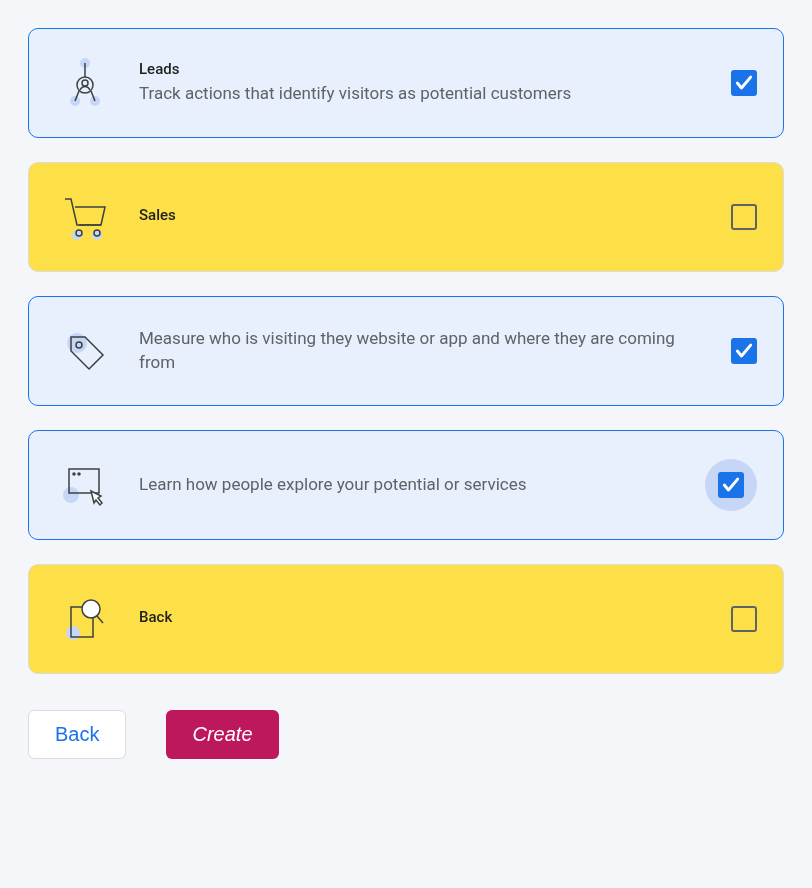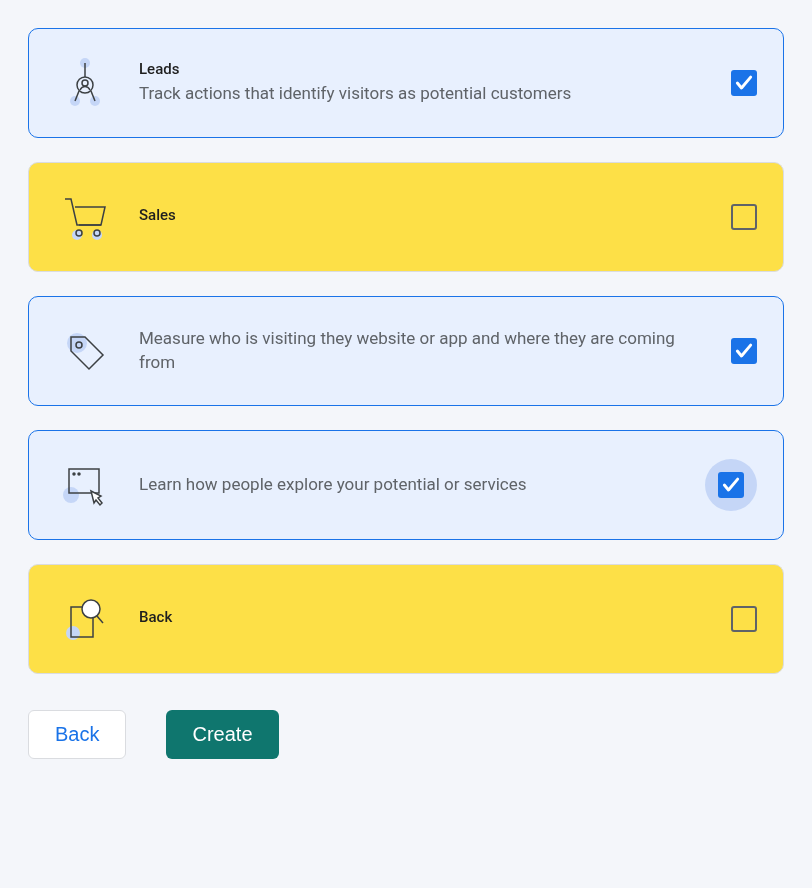--- a/index.html
+++ b/index.html
@@ -102,22 +102,23 @@
       border-radius: 6px;
       cursor: pointer;
       border: none;
     }
     .btn-secondary {
       background: #ffffff;
       color: #1a73e8;
       border: 1px solid #dadce0;
     }
     .btn-primary {
-      background: #0f766e;
+      background: #be185d;
       color: #ffffff;
+      font-style: italic;
     }
     .dot {
       fill: #c5d6f7;
     }
   </style>
 </head>
 <body>
 
 <div class="option-card selected">
   <div class="icon-wrap">

